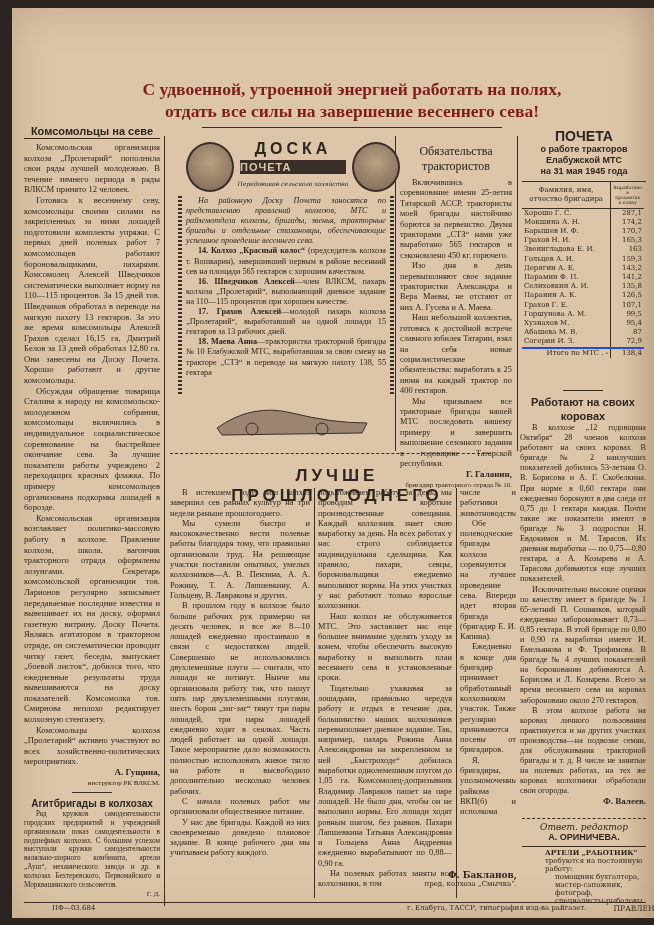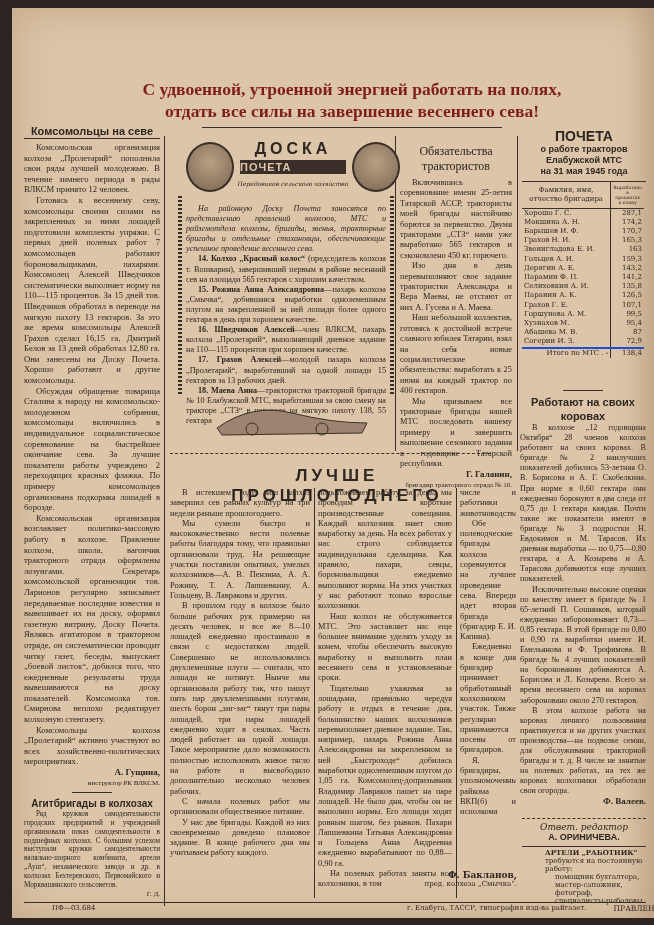--- a/index.html
+++ b/index.html
@@ -67,24 +67,23 @@
 
   <div class="board">
     <div class="portrait" style="left:4px;"></div>
     <div class="portrait" style="right:4px;"></div>
     <div class="board-title">ДОСКА</div>
     <div class="board-sub">ПОЧЕТА</div>
     <div class="board-motto">Передовиков сельского хозяйства</div>
   </div>
   <div class="chain" style="left:166px;top:188px;height:200px;"></div>
   <div class="chain" style="left:378px;top:188px;height:200px;"></div>
-  <div class="col" style="left:174px;top:196px;width:200px;font-size:8.2px;line-height:10.1px;">
+  <div class="col" style="left:174px;top:188px;width:200px;font-size:8.2px;line-height:10.1px;">
     <p class="honor-intro">На районную Доску Почета заносятся по представлению правлений колхозов, МТС и райземотдела колхозы, бригады, звенья, тракторные бригады и отдельные стахановцы, обеспечивающие успешное проведение весеннего сева.</p>
     <p class="honor-item"><b>14. Колхоз „Красный колос“</b><span> (председатель колхоза т. Вошкарин), завершивший первым в районе весенний сев на площади 565 гектаров с хорошим качеством.</span></p>
-    <p class="honor-item"><b>15. Рожина Анна Александровна</b><span>—пахарь колхоза „Смычка“, добившаяся выработки однолемешным плугом на закрепленной за ней лошади более одного гектара в день при хорошем качестве.</span></p>
     <p class="honor-item"><b>16. Шведчиков Алексей</b><span>—член ВЛКСМ, пахарь колхоза „Пролетарий“, выполняющий дневное задание на 110—115 процентов при хорошем качестве.</span></p>
     <p class="honor-item"><b>17. Грахов Алексей</b><span>—молодой пахарь колхоза „Пролетарий“, выработавший на одной лошади 15 гектаров за 13 рабочих дней.</span></p>
     <p class="honor-item"><b>18. Маева Анна</b><span>—трактористка тракторной бригады № 10 Елабужской МТС, выработавшая за свою смену на тракторе „СТЗ“ в переводе на мягкую пахоту 138, 55 гектара</span></p>
   </div>
   <svg class="tractor" viewBox="0 0 160 45">
     <path d="M5 35 Q40 10 80 20 T155 30 L150 40 L10 42 Z" fill="#9c8470" stroke="#3a2f28" stroke-width="1"></path>
     <circle cx="40" cy="36" r="6" fill="none" stroke="#3a2f28"></circle>
     <circle cx="110" cy="36" r="6" fill="none" stroke="#3a2f28"></circle>
   </svg>
 

